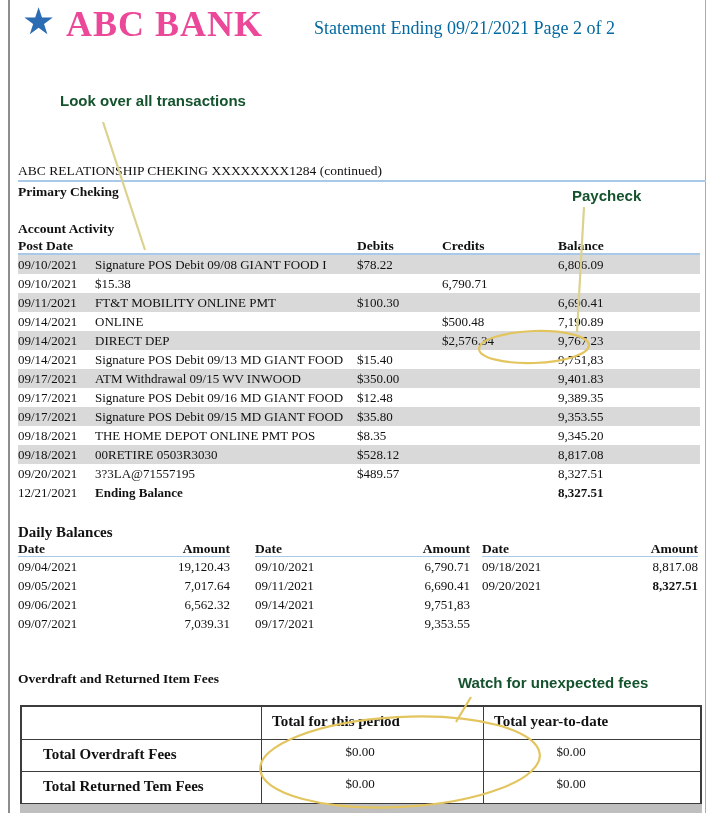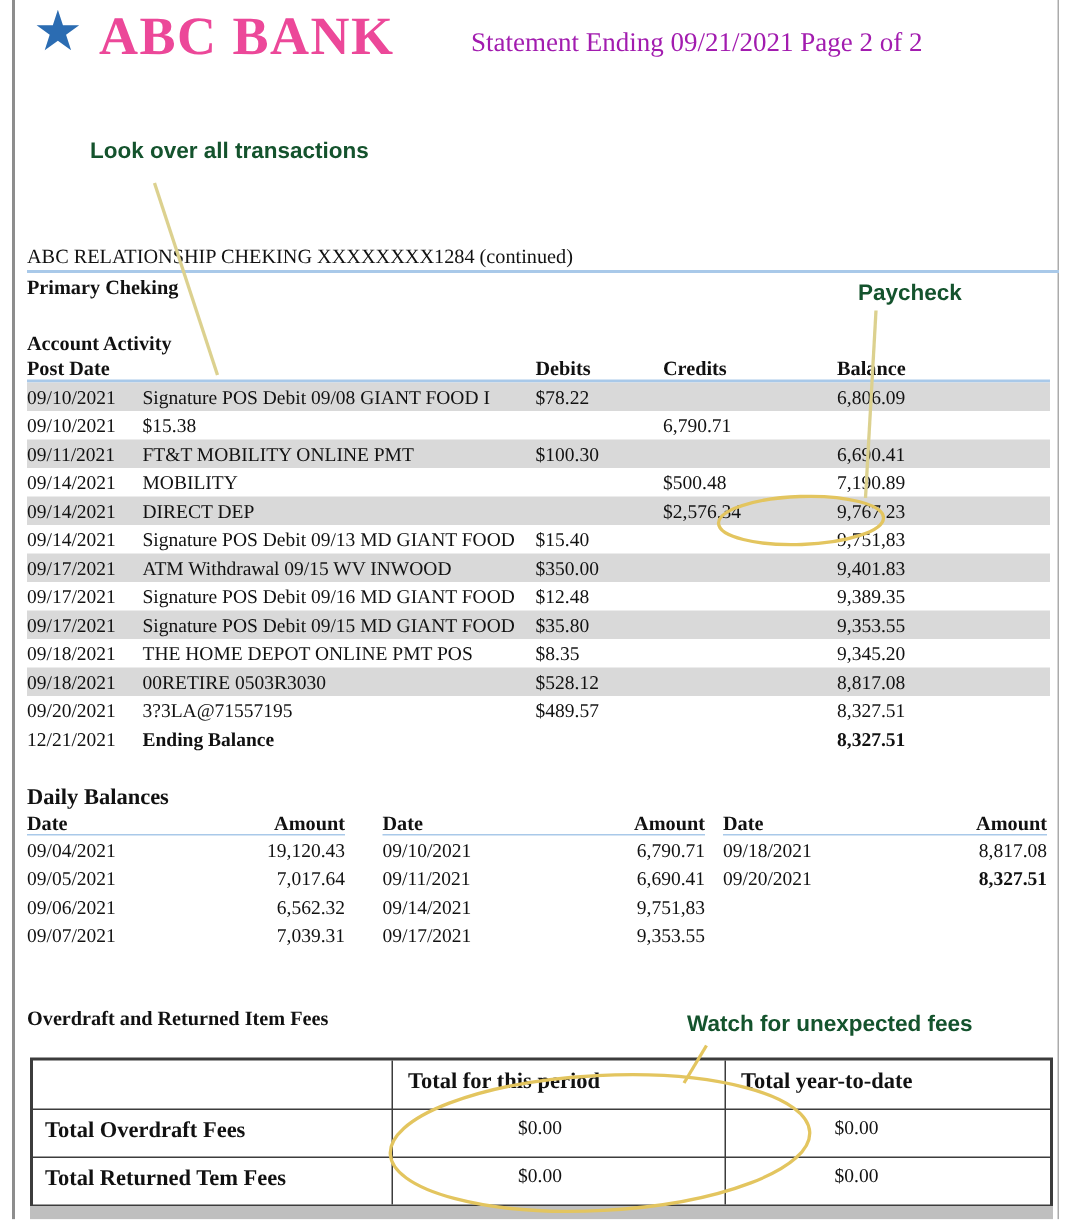--- a/index.html
+++ b/index.html
@@ -9,21 +9,21 @@
     font-family:"Liberation Serif", serif; color:#111; overflow:hidden;
   }
   .edge { position:absolute; top:0; height:813px; background:#9a9a9a; }
   .edge.left  { left:8px;  width:2px; background:#8d8d8d; }
   .edge.right { left:705px; width:1px; background:#ababab; }
 
   
   .star { position:absolute; left:22px; top:2px; font-size:37px; line-height:40px; color:#2b6cb2; }
   .bank-name { position:absolute; left:66px; top:4px; font-size:36px; line-height:40px;
                font-weight:bold; letter-spacing:1px; color:#ec4899; }
-  .stmt-line { position:absolute; left:314px; top:18px; font-size:18px; color:#a21caf; }
+  .stmt-line { position:absolute; left:314px; top:18px; font-size:18px; color:#0369a1; }
 
   
   .note { position:absolute; font-family:"Liberation Sans", sans-serif; font-weight:bold;
           font-size:15px; color:#14532d; white-space:nowrap; }
   .note-look  { left:60px;  top:92px; }
   .note-pay   { left:572px; top:187px; }
   .note-watch { left:458px; top:674px; }
 
   
   .acct-title { position:absolute; left:18px; top:163px; font-size:13.5px; }
@@ -59,21 +59,21 @@
 
   
   .fees-title { position:absolute; left:18px; top:671px; font-size:13.5px; font-weight:bold; }
   .fees-table { position:absolute; left:20px; top:705px; width:682px; height:100px;
                 border:2px solid #3c3c3c; display:grid;
                 grid-template-columns:240px 222px 216px; grid-template-rows:33px 32px 31px; }
   .fcell { border-right:1.5px solid #3c3c3c; border-bottom:1.5px solid #3c3c3c; }
   .fcell.lastcol { border-right:none; }
   .fcell.lastrow { border-bottom:none; }
   .fhead { font-size:15px; font-weight:bold; padding:6px 0 0 10px; }
-  .flabel { font-size:15px; font-weight:bold; padding:6px 0 0 8px; }
+  .flabel { font-size:15px; font-weight:bold; padding:6px 0 0 21px; }
   .fval { font-size:13px; text-align:center; padding-top:4px; }
   .fval.p1 { padding-right:25px; }
   .fval.p2 { padding-right:42px; }
   .bottom-bar { position:absolute; left:20px; top:804px; width:682px; height:9px; background:#bfbfbf; }
 
   
   .overlay { position:absolute; left:0; top:0; width:720px; height:813px; pointer-events:none; }
 </style>
 </head>
 <body>
@@ -119,21 +119,21 @@
     </div>
     <div class="act-row stripe">
       <span class="ar">09/11/2021</span>
         <span class="ar">FT&amp;T MOBILITY ONLINE PMT</span>
         <span class="ar num">$100.30</span>
         <span class="ar num"></span>
         <span class="ar num">6,690.41</span>
     </div>
     <div class="act-row">
       <span class="ar">09/14/2021</span>
-        <span class="ar">MOBILITY</span>
+        <span class="ar">ONLINE</span>
         <span class="ar num"></span>
         <span class="ar num">$500.48</span>
         <span class="ar num">7,190.89</span>
     </div>
     <div class="act-row stripe">
       <span class="ar">09/14/2021</span>
         <span class="ar">DIRECT DEP</span>
         <span class="ar num"></span>
         <span class="ar num">$2,576.34</span>
         <span class="ar num">9,767.23</span>

